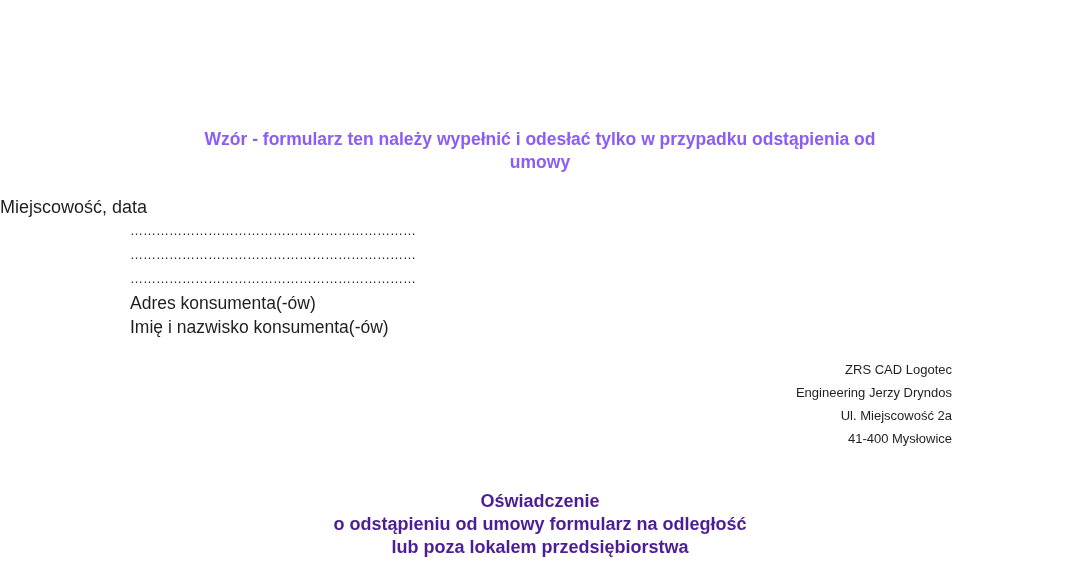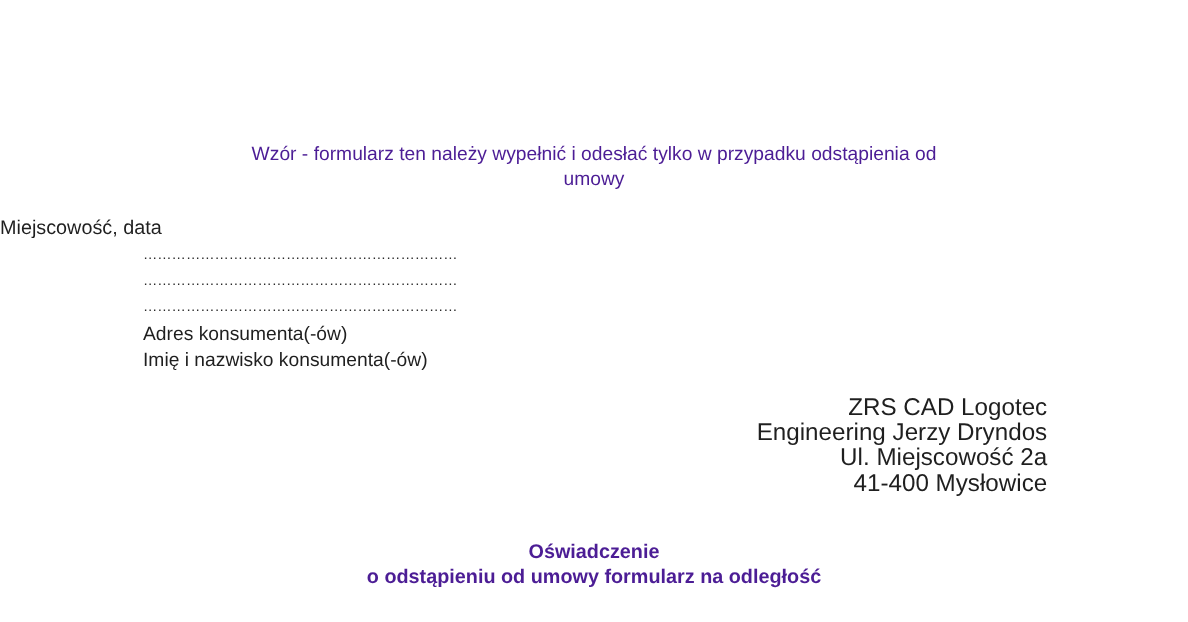--- a/index.html
+++ b/index.html
@@ -15,22 +15,22 @@
     overflow: hidden;
     font-family: "Liberation Sans", "DejaVu Sans", sans-serif;
     color: #1f1f1f;
   }
   .doc-title {
     position: absolute;
     top: 128px;
     left: 0;
     width: 1080px;
     text-align: center;
-    color: #4c1d95;
-    font-weight: normal;
+    color: #8b5cf6;
+    font-weight: bold;
     font-size: 17.5px;
     line-height: 23px;
   }
   .place-date {
     position: absolute;
     top: 196px;
     left: 0;
     right: 160px;
     text-align: left;
     font-size: 18px;
@@ -54,21 +54,21 @@
   }
   .consumer-label {
     line-height: 24px;
   }
   .company-block {
     position: absolute;
     top: 358px;
     left: 0;
     right: 128px;
     text-align: right;
-    font-size: 22px;
+    font-size: 13px;
     line-height: 23px;
   }
   .statement {
     position: absolute;
     top: 490px;
     left: 0;
     width: 1080px;
     text-align: center;
     font-weight: bold;
     font-size: 18px;
@@ -99,15 +99,16 @@
   <div class="company-block">
     <div>ZRS CAD Logotec</div>
     <div>Engineering Jerzy Dryndos</div>
     <div>Ul. Miejscowość 2a</div>
     <div>41-400 Mysłowice</div>
   </div>
 
   <div class="statement">
     <div>Oświadczenie</div>
     <div>o odstąpieniu od umowy formularz na odległość</div>
+    <div>lub poza lokalem przedsiębiorstwa</div>
   </div>
 
 </div>
 
 </body></html>

